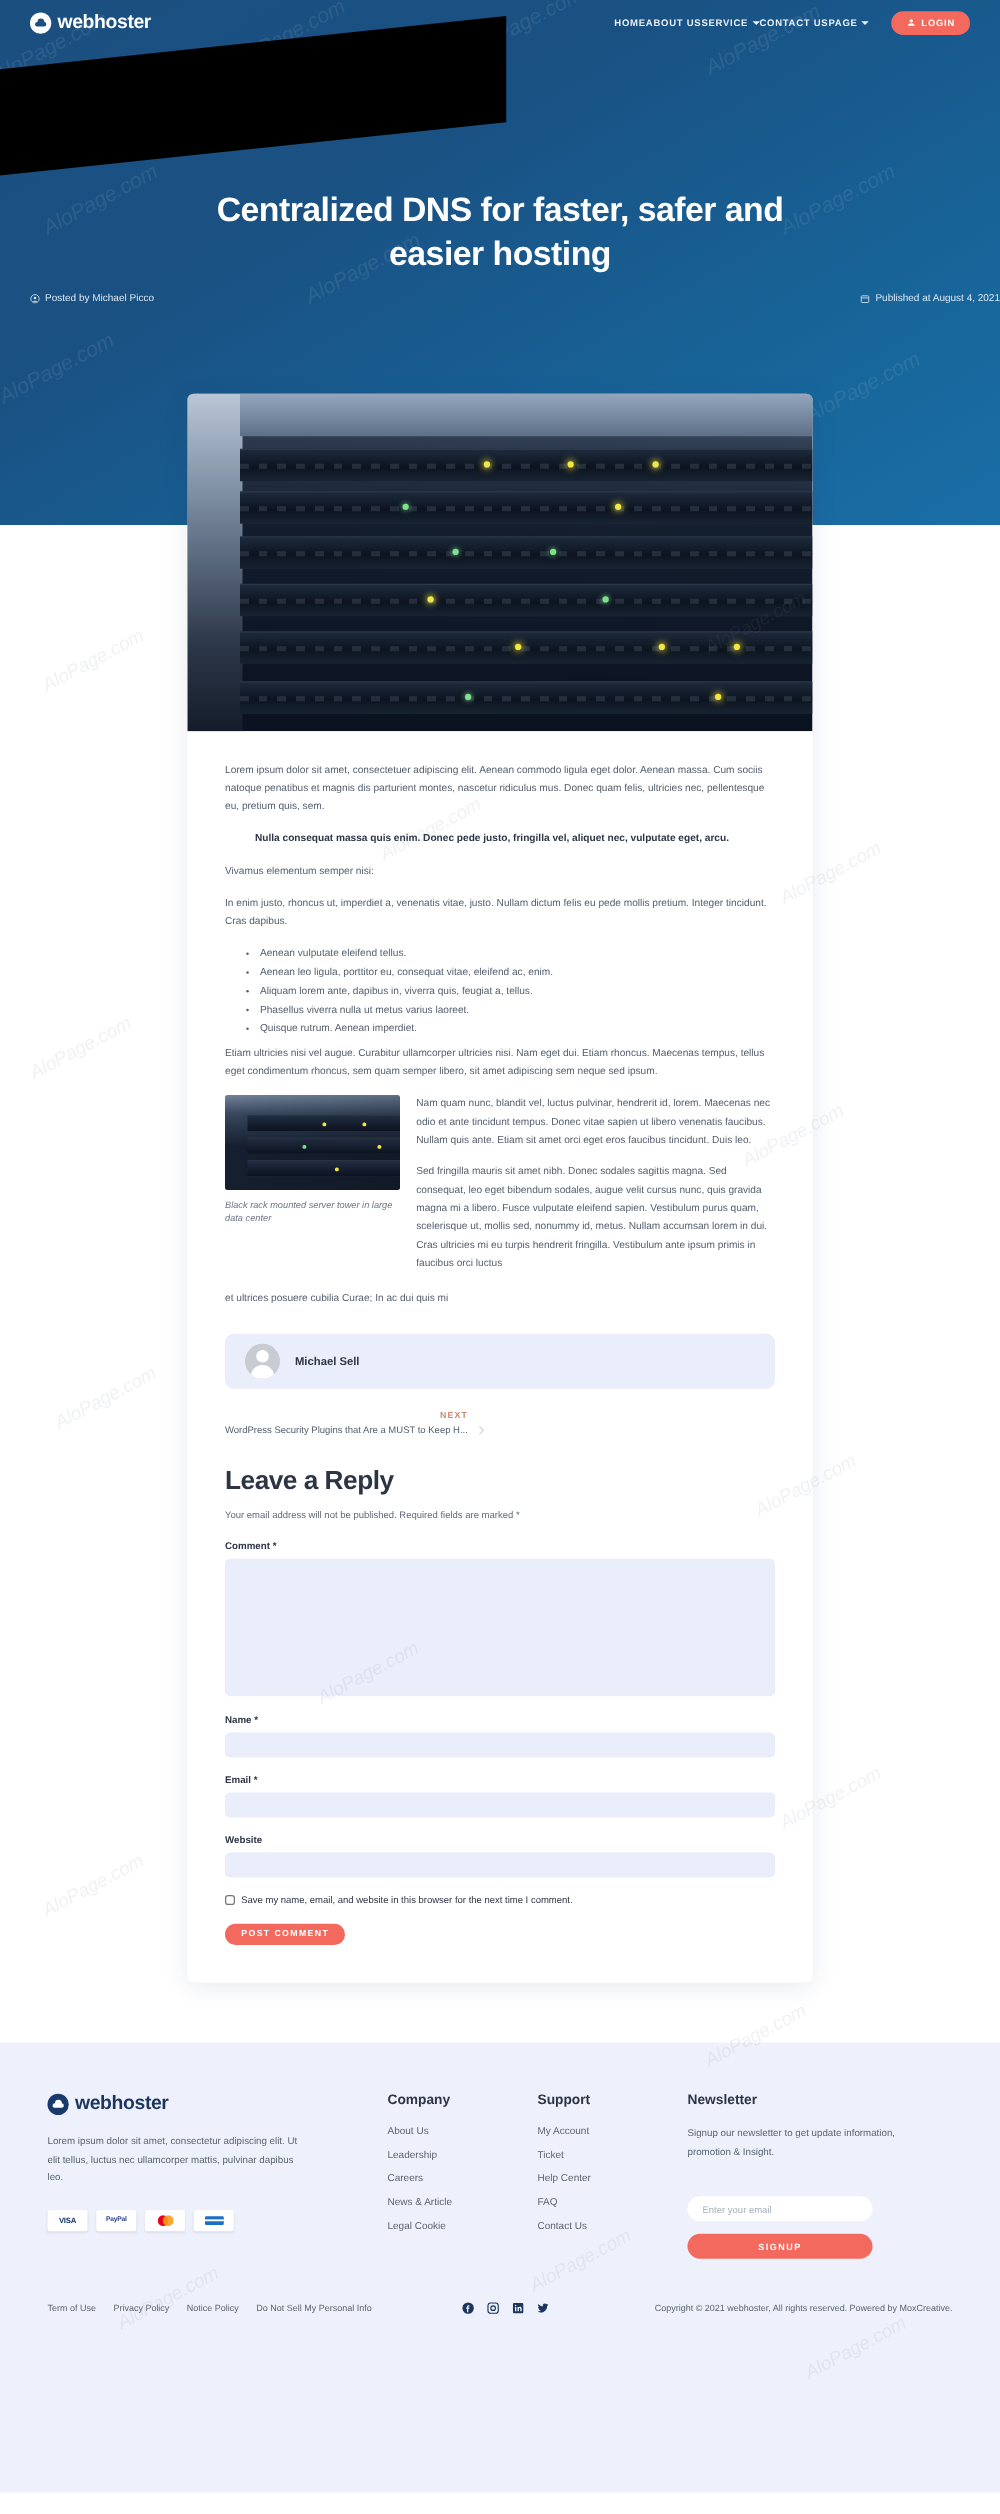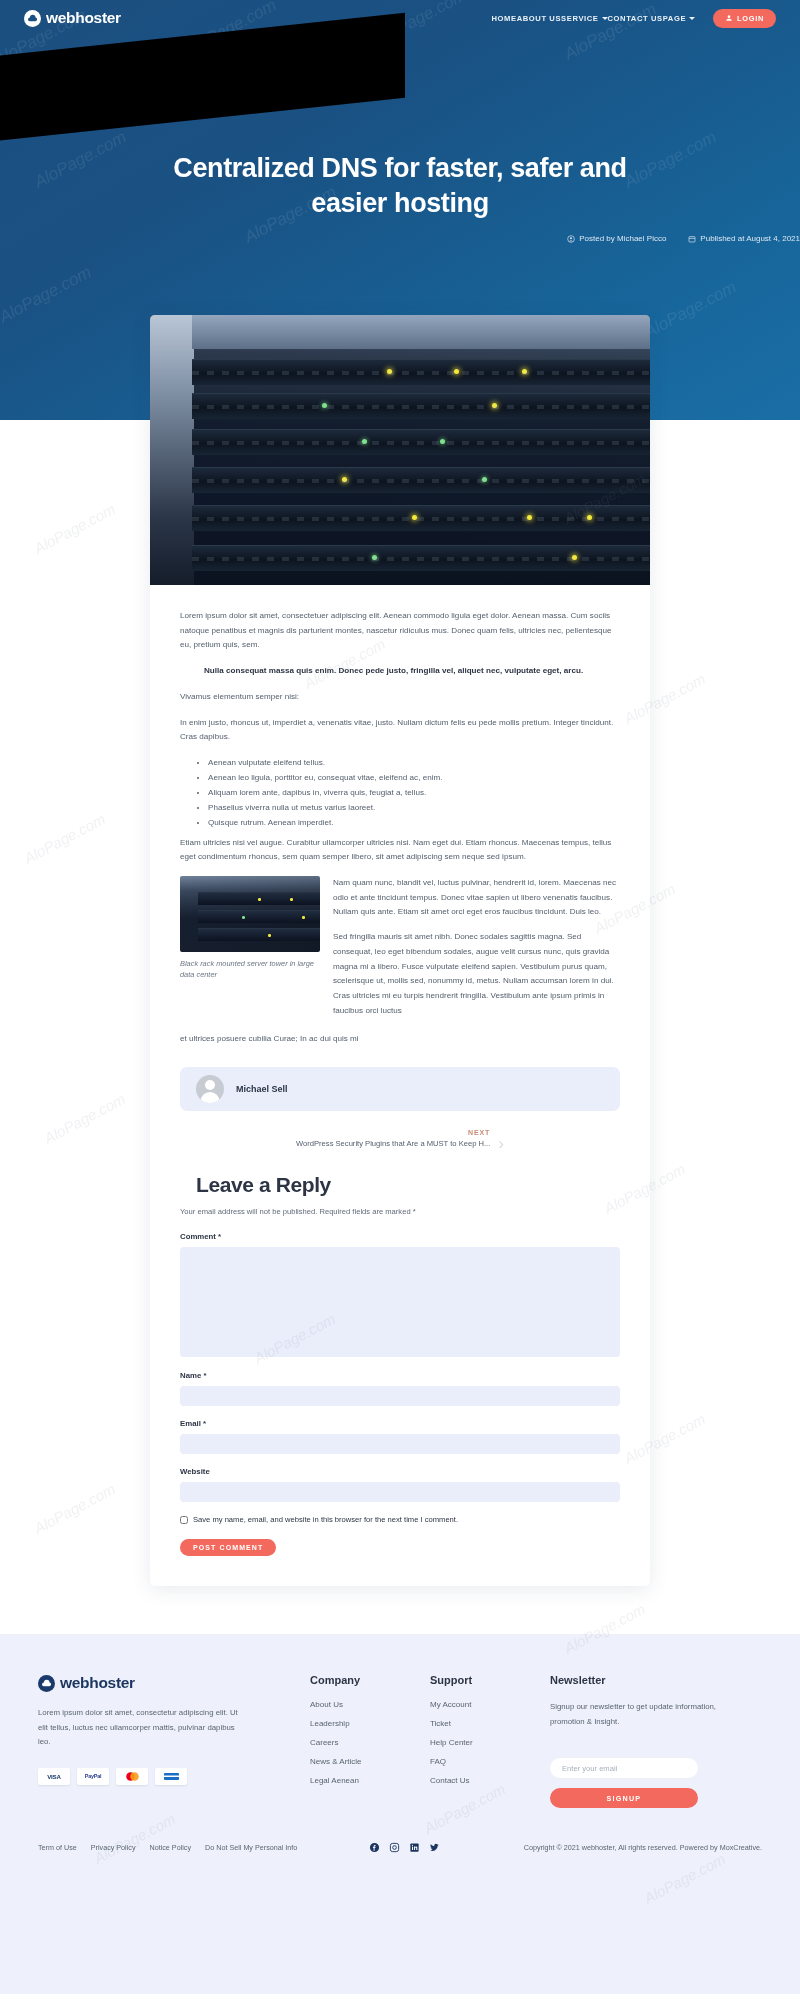--- a/index.html
+++ b/index.html
@@ -91,22 +91,22 @@
     font-size: 27px;
     line-height: 1.28;
     font-weight: 700;
     letter-spacing: -0.4px;
     max-width: 520px;
     margin: 0 auto;
     text-align: center;
   }
   .hero-meta {
     margin-top: 14px;
-    display: flex; justify-content: flex-end; align-items: center; gap: 22px;
-    color: #dbe7f2; font-size: 8px;
+    display: flex; justify-content: space-between; align-items: center; gap: 22px;
+    color: #dbe7f2; font-size: 8px; margin-left: 24px;
   }
   .hero-meta .mi { display:flex; align-items:center; gap:4px; }
   .ico-sm { width: 8px; height: 8px; display:block; }
 
   
   .card {
     position: relative;
     z-index: 6;
     width: 500px;
     margin: -105px auto 0;
@@ -193,31 +193,31 @@
     border-radius:50%; background:#fff; transform:translateX(-50%);
   }
   .avatar::after {
     content:""; position:absolute; left:50%; top:17px; width:19px; height:14px;
     border-radius:10px 10px 0 0; background:#fff; transform:translateX(-50%);
   }
   .author-name { color:#2d3545; font-size: 9px; font-weight: 600; }
 
   .postnav {
     margin: 18px 30px 0;
-    display: flex; justify-content: center; align-items: flex-start; gap: 8px;
+    display: flex; justify-content: flex-start; align-items: flex-start; gap: 8px;
   }
   .postnav-txt { text-align: right; }
   .pn-label { color:#c78b72; font-size:7px; font-weight:700; letter-spacing:0.9px; }
   .pn-title { color:#55606e; font-size:7.6px; margin-top:3px; }
   .pn-arrow { color:#d8dde5; font-size:17px; line-height:0.9; margin-top:7px; }
 
   
   .reply { padding: 22px 30px 0; }
   .reply h2 {
-    color:#2d3545; font-size: 21px; font-weight: 700; letter-spacing: -0.4px; margin-left: 16px;
+    color:#2d3545; font-size: 21px; font-weight: 700; letter-spacing: -0.4px;
   }
   .reply-note { color:#606b7a; font-size: 7.6px; margin-top: 10px; margin-bottom: 16px; }
   .field-label { color:#2d3545; font-size: 7.8px; font-weight: 700; margin-bottom: 6px; display:block; }
   .ta, .inp {
     width: 100%; background: #eaeefb; border: none; border-radius: 4px;
     font-family: "Liberation Sans", sans-serif; font-size: 8px; color:#2d3545;
     padding: 8px 10px; outline: none; display:block;
   }
   .ta { height: 110px; resize: none; margin-bottom: 14px; }
   .inp { height: 20px; margin-bottom: 13px; }
@@ -507,21 +507,21 @@
         </span>
       </div>
     </div>
 
     <div class="fc2">
       <div class="ftitle">Company</div>
       <a class="flink" href="#">About Us</a>
       <a class="flink" href="#">Leadership</a>
       <a class="flink" href="#">Careers</a>
       <a class="flink" href="#">News &amp; Article</a>
-      <a class="flink" href="#">Legal Aenean</a>
+      <a class="flink" href="#">Legal Cookie</a>
     </div>
 
     <div class="fc3">
       <div class="ftitle">Support</div>
       <a class="flink" href="#">My Account</a>
       <a class="flink" href="#">Ticket</a>
       <a class="flink" href="#">Help Center</a>
       <a class="flink" href="#">FAQ</a>
       <a class="flink" href="#">Contact Us</a>
     </div>

